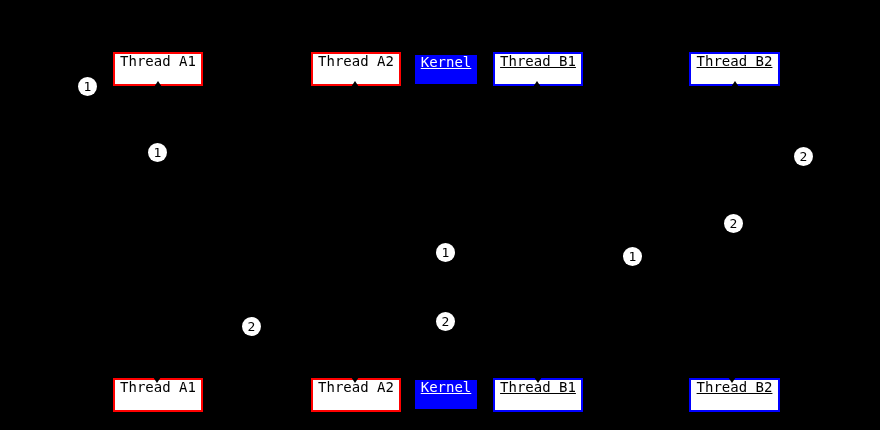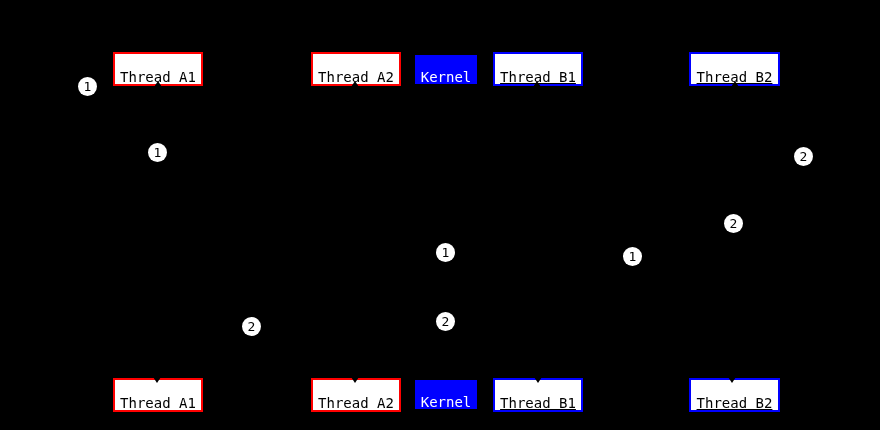--- a/index.html
+++ b/index.html
@@ -20,30 +20,31 @@
     width:880px;height:430px;
     background:var(--background);
     overflow:hidden;
     font-family:"DejaVu Sans Mono",monospace;
   }
   .node{
     position:absolute;
     box-sizing:border-box;
     background:var(--node-fill);
     color:var(--node-text);
-    display:flex;align-items:flex-end;justify-content:center;
+    display:flex;align-items:flex-start;justify-content:center;
     font-size:14px;line-height:1;
     white-space:nowrap;
   }
   .node-a{border:2.5px solid var(--thread-a-border);}
   .node-b{border:2.5px solid var(--thread-b-border);text-decoration:underline;}
   .node-kernel{
     background:var(--kernel-fill);
     color:var(--kernel-text);
     border:none;
+    text-decoration:underline;
   }
   .notch{
     position:absolute;
     width:0;height:0;
     border-left:4px solid transparent;
     border-right:4px solid transparent;
   }
   .notch-up{ 
     bottom:-3px;
     border-bottom:6px solid var(--edge-color);

